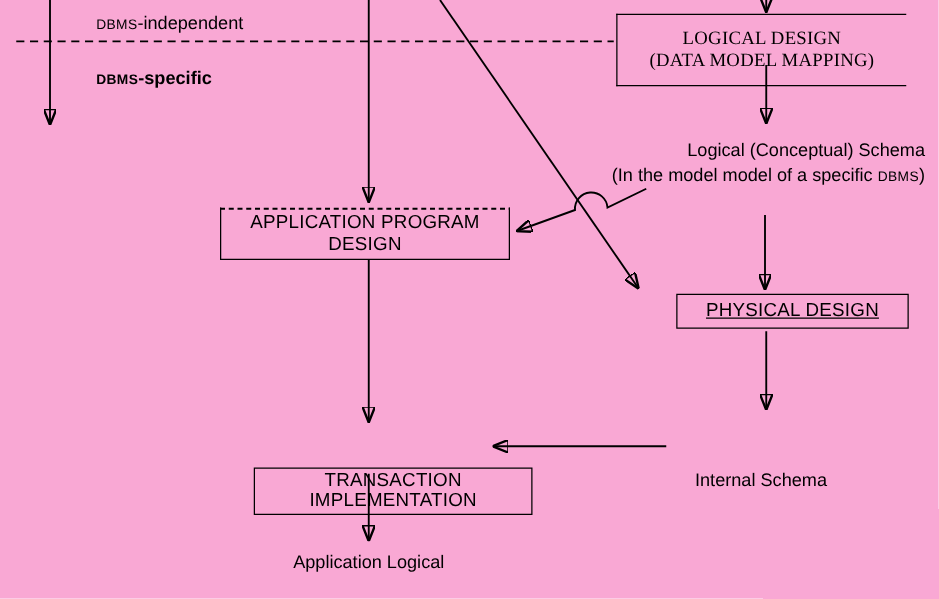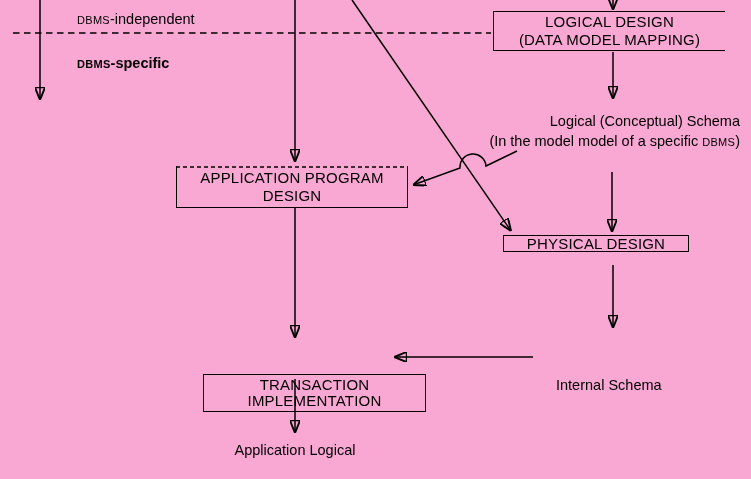--- a/index.html
+++ b/index.html
@@ -40,29 +40,30 @@
     flex-direction: column;
     align-items: center;
     justify-content: center;
     text-align: center;
     font-size: 15px;
     line-height: 18px;
     letter-spacing: 0.2px;
     white-space: nowrap;
   }
   .box-logical-design {
-    left: 493px; top: 11px; width: 232px; height: 40px;
+    left: 493px; top: 11px; width: 232px; height: 58px;
     border-right: none;
+    font-family: Liberation Serif, serif;
   }
   .box-apd {
     left: 176px; top: 166px; width: 232px; height: 42px;
     border-top: none; 
   }
   .box-physical {
-    left: 503px; top: 235px; width: 186px; height: 17px;
+    left: 541px; top: 235px; width: 186px; height: 28px; text-decoration: underline;
   }
   .box-ti {
     left: 203px; top: 341px; width: 223px; height: 38px;
     line-height: 16.5px;
     margin-top: 33px;
   }
   .annot {
     position: absolute;
     font-size: 14.5px;
     line-height: 20px;

